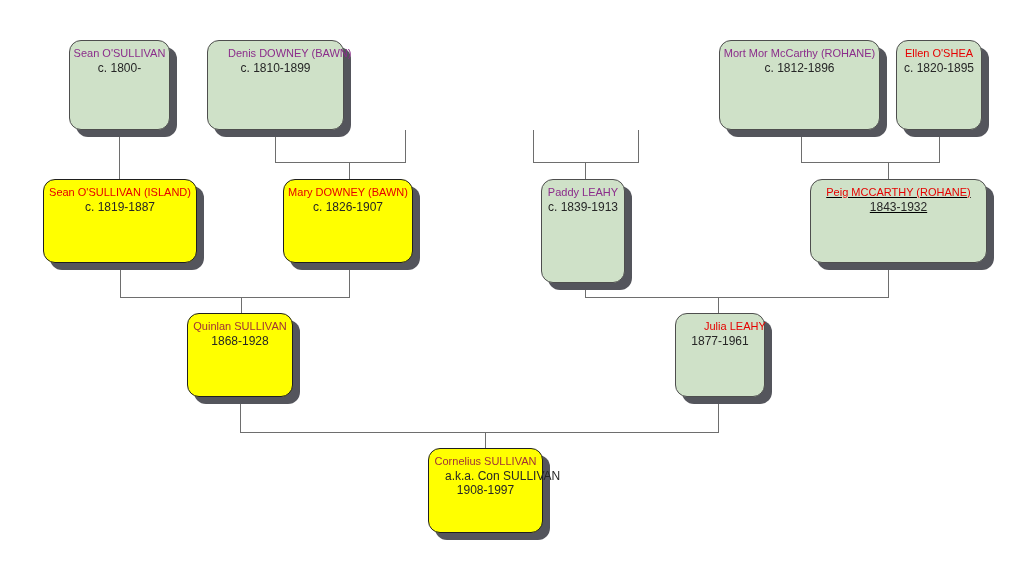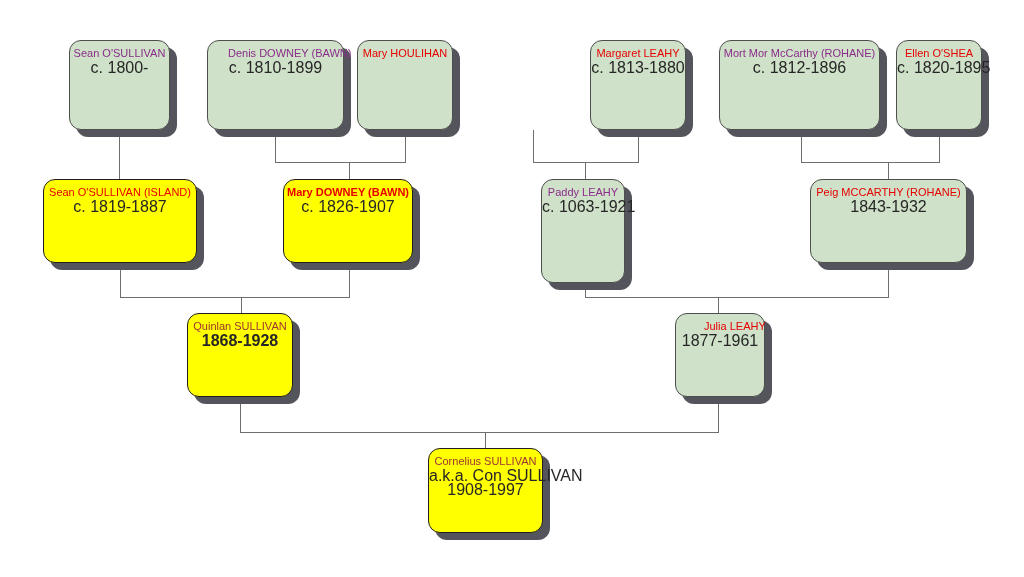--- a/index.html
+++ b/index.html
@@ -29,21 +29,21 @@
     background: #ffff00;
     border: 1.5px solid #1f1f1f;
     box-shadow: 7px 7px 0 #54555c;
   }
   .node-name {
     font-size: 11px;
     line-height: 15px;
     white-space: nowrap;
   }
   .node-detail {
-    font-size: 16px;
+    font-size: 12px;
     line-height: 14px;
     color: #262626;
     white-space: nowrap;
   }
 </style>
 </head>
 <body>
 
 <div id="stage" style="background: rgb(255, 255, 255);">
     <div class="connector" style="background: rgb(110, 110, 110); left: 119px; top: 130px; width: 1px; height: 49px;"></div>
@@ -72,57 +72,50 @@
     <div class="connector" style="background: rgb(110, 110, 110); top: 432px; left: 240px; height: 1px; width: 479px;"></div>
     <div class="connector" style="background: rgb(110, 110, 110); left: 485px; top: 432px; width: 1px; height: 16px;"></div>
     <div class="node node-green" style="left: 69px; top: 40px; width: 101px; height: 90px;">
       <div class="node-name" style="color: rgb(139, 45, 139);">Sean O'SULLIVAN</div>
       <div class="node-detail" style="color: rgb(38, 38, 38);">c. 1800-</div>
     </div>
     <div class="node node-green" style="left: 207px; top: 40px; width: 137px; height: 90px;">
       <div class="node-name" style="color: rgb(139, 45, 139); padding-left: 20px;">Denis DOWNEY (BAWN)</div>
       <div class="node-detail" style="color: rgb(38, 38, 38);">c. 1810-1899</div>
     </div>
-    <div class="node node-green" style="left: 357px; top: 40px; width: 96px; height: 90px;">
-      <div class="node-name" style="color: rgb(230, 0, 0);">Mary HOULIHAN</div>
-    </div>
-    <div class="node node-green" style="left: 590px; top: 40px; width: 96px; height: 90px;">
-      <div class="node-name" style="color: rgb(230, 0, 0);">Margaret LEAHY</div>
-      <div class="node-detail" style="color: rgb(38, 38, 38);">c. 1813-1880</div>
-    </div>
     <div class="node node-green" style="left: 719px; top: 40px; width: 161px; height: 90px;">
       <div class="node-name" style="color: rgb(139, 45, 139);">Mort Mor McCarthy (ROHANE)</div>
       <div class="node-detail" style="color: rgb(38, 38, 38);">c. 1812-1896</div>
     </div>
     <div class="node node-green" style="left: 896px; top: 40px; width: 86px; height: 90px;">
       <div class="node-name" style="color: rgb(230, 0, 0);">Ellen O'SHEA</div>
       <div class="node-detail" style="color: rgb(38, 38, 38);">c. 1820-1895</div>
     </div>
     <div class="node node-yellow" style="left: 43px; top: 179px; width: 154px; height: 84px; text-align: center;">
       <div class="node-name" style="color: rgb(230, 0, 0);">Sean O'SULLIVAN (ISLAND)</div>
       <div class="node-detail" style="color: rgb(38, 38, 38);">c. 1819-1887</div>
     </div>
     <div class="node node-yellow" style="left: 283px; top: 179px; width: 130px; height: 84px;">
-      <div class="node-name" style="color: rgb(230, 0, 0); font-weight: bold;">Mary DOWNEY (BAWN)</div>
+      <div class="node-name" style="color: rgb(230, 0, 0);">Mary DOWNEY (BAWN)</div>
       <div class="node-detail" style="color: rgb(38, 38, 38);">c. 1826-1907</div>
     </div>
     <div class="node node-green" style="left: 541px; top: 179px; width: 84px; height: 104px;">
       <div class="node-name" style="color: rgb(139, 45, 139);">Paddy LEAHY</div>
-      <div class="node-detail" style="color: rgb(38, 38, 38);">c. 1063-1921</div>
+      <div class="node-detail" style="color: rgb(38, 38, 38);">c. 1839-1913</div>
     </div>
-    <div class="node node-green" style="left: 810px; top: 179px; width: 157px; height: 84px;">
+    <div class="node node-green" style="left: 810px; top: 179px; width: 177px; height: 84px; text-decoration: underline;">
       <div class="node-name" style="color: rgb(230, 0, 0);">Peig MCCARTHY (ROHANE)</div>
       <div class="node-detail" style="color: rgb(38, 38, 38);">1843-1932</div>
     </div>
     <div class="node node-yellow" style="left: 187px; top: 313px; width: 106px; height: 84px;">
       <div class="node-name" style="color: rgb(161, 52, 52);">Quinlan SULLIVAN</div>
-      <div class="node-detail" style="color: rgb(38, 38, 38); font-weight: bold;">1868-1928</div>
+      <div class="node-detail" style="color: rgb(38, 38, 38);">1868-1928</div>
     </div>
     <div class="node node-green" style="left: 675px; top: 313px; width: 90px; height: 84px;">
       <div class="node-name" style="color: rgb(230, 0, 0); margin-left: 28px;">Julia LEAHY</div>
       <div class="node-detail" style="color: rgb(38, 38, 38);">1877-1961</div>
     </div>
     <div class="node node-yellow" style="left: 428px; top: 448px; width: 115px; height: 85px;">
       <div class="node-name" style="color: rgb(161, 52, 52);">Cornelius SULLIVAN</div>
-      <div class="node-detail" style="color: rgb(38, 38, 38);">a.k.a. Con SULLIVAN</div>
+      <div class="node-detail" style="color: rgb(38, 38, 38); padding-left: 16px;">a.k.a. Con SULLIVAN</div>
       <div class="node-detail" style="color: rgb(38, 38, 38);">1908-1997</div>
     </div>
   </div>
 
 </body></html>

